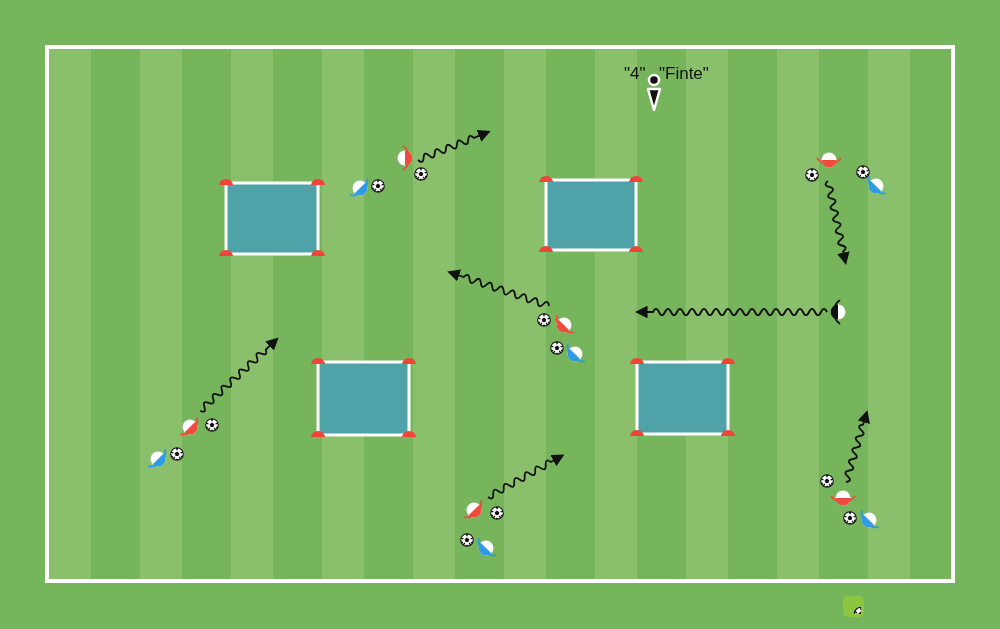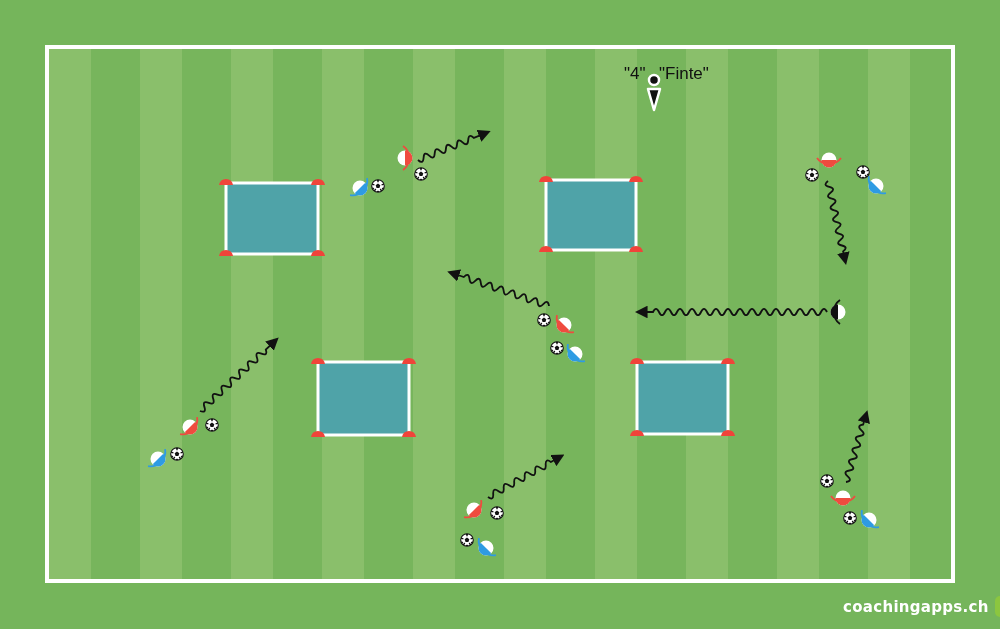--- a/index.html
+++ b/index.html
@@ -157,19 +157,18 @@
   <g id="coach">
       <circle cx="654" cy="80" r="5" fill="#111" stroke="#fff" stroke-width="2.5"></circle>
       <path d="M648,89 L660,89 L654,110 Z" fill="#111" stroke="#fff" stroke-width="2.5" stroke-linejoin="round"></path>
     </g>
 </svg>
 
 <div class="label-text" id="lbl0" style="left: 624px; top: 64px;">"4"</div>
 <div class="label-text" id="lbl1" style="left: 659px; top: 64px;">"Finte"</div>
 
 <div class="brand">
-  <span class="brand-text">coachingapps.ch</span>
   <span class="brand-logo">
     <svg width="15" height="15" viewBox="-7 -7 14 14">
         <use href="#ball"></use>
       </svg>
   </span>
 </div>
 
 </body></html>

